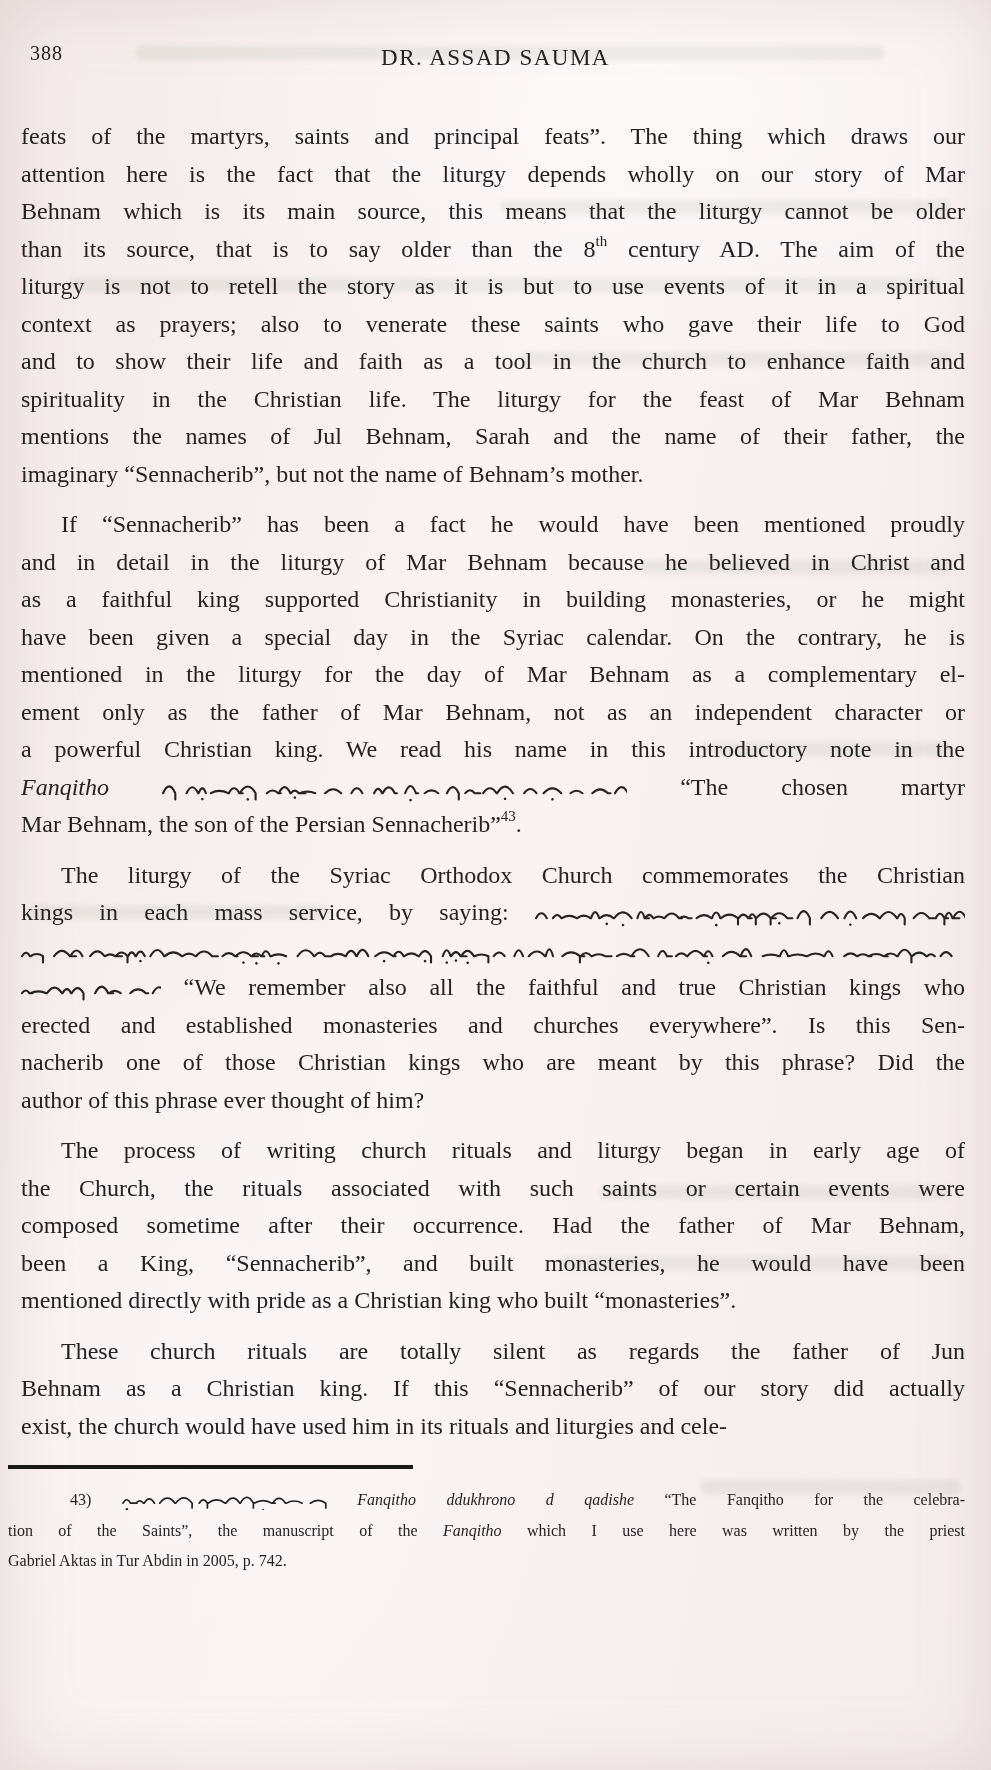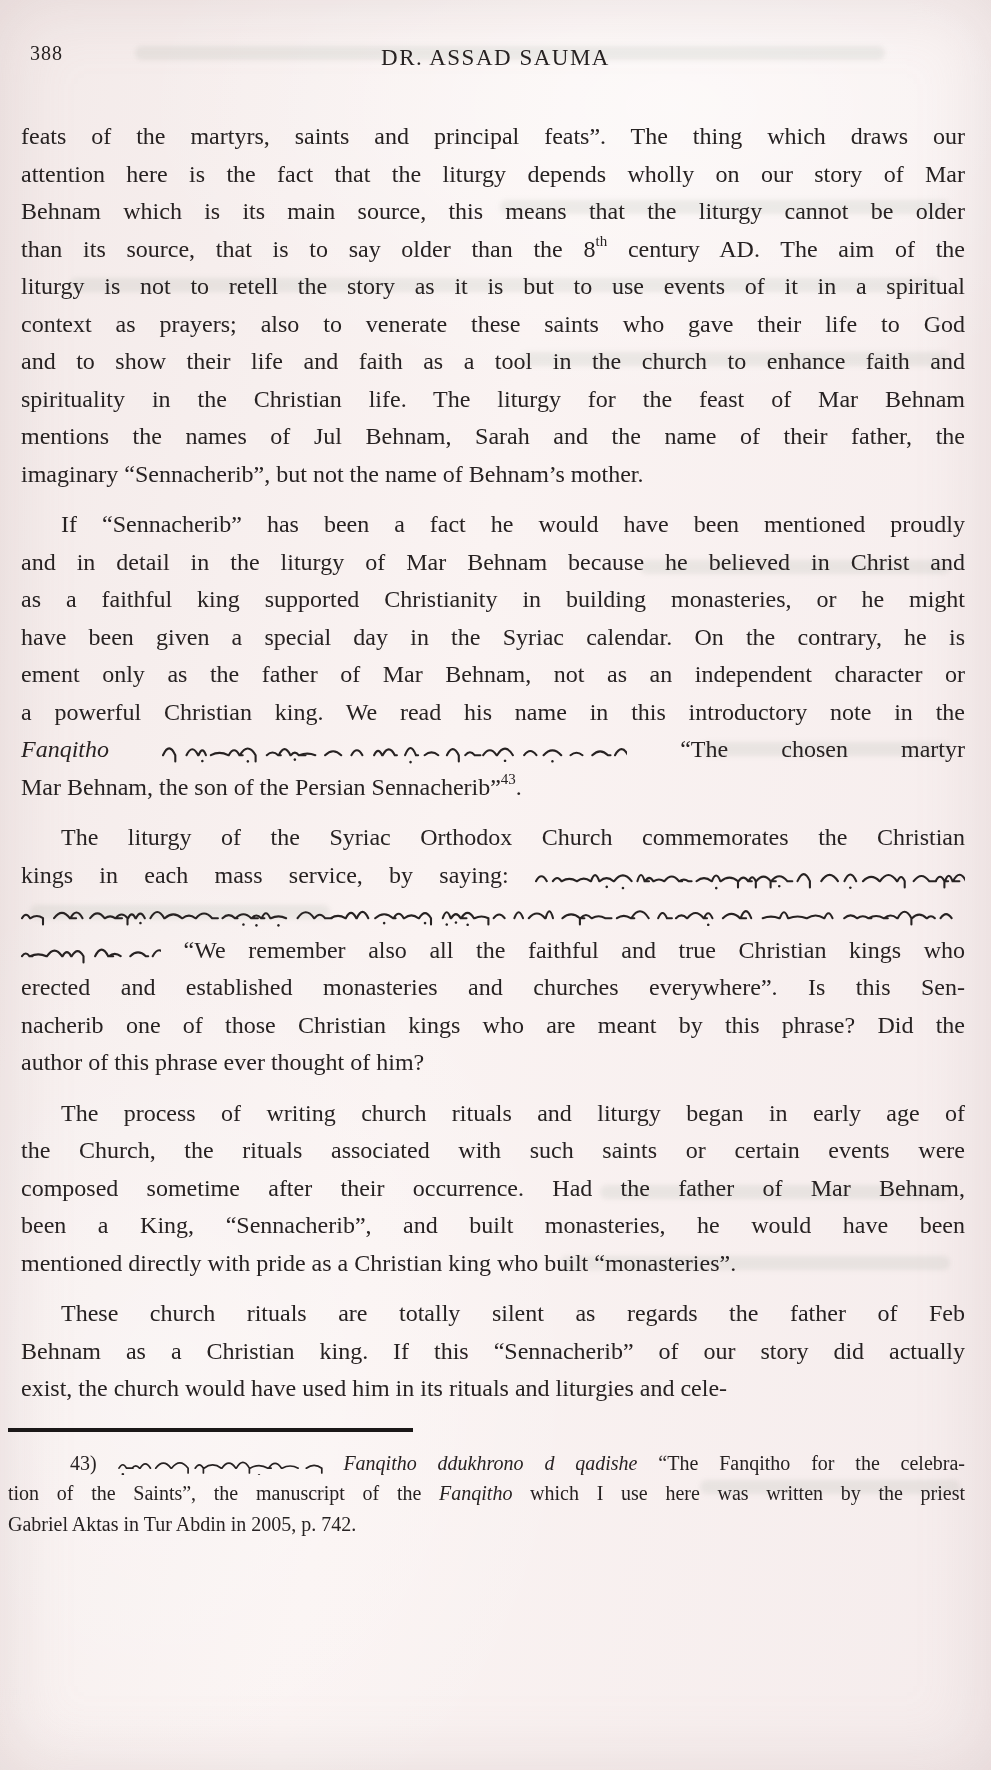--- a/index.html
+++ b/index.html
@@ -24,21 +24,21 @@
   .bodytext{position:absolute;top:110px;left:21px;width:944px;font-size:24px;}
   .para{margin:8px 0 13px 0;}
   .line{display:block;line-height:37.5px;text-align:justify;text-align-last:justify;}
   .line.last{text-align-last:left;}
   .line.first{padding-left:40px;}
   .it{font-style:italic;}
   sup{font-size:15px;line-height:0;position:relative;top:-2px;}
   .syr{display:inline-block;vertical-align:-7px;}
   .syr svg{display:block;}
   .fnrule{width:405px;height:4px;background:#1b1818;margin:20px 0 12px -13px;}
-  .footnote{margin-left:-13px;width:957px;font-size:20px;margin-top:16px;}
+  .footnote{margin-left:-13px;width:957px;font-size:16px;margin-top:16px;}
   .footnote .line{line-height:30.5px;}
   .footnote .line.first{padding-left:62px;}
   .footnote .syr{vertical-align:-5px;}
 </style>
 </head>
 <body>
 
 <div class="page">
 
   <div class="ghost" style="top:46px;left:135px;width:750px;"></div>
@@ -69,20 +69,21 @@
           <span class="line"><span>and to show their life and faith as a tool in the church to enhance faith and</span></span>
           <span class="line"><span>spirituality in the Christian life. The liturgy for the feast of Mar Behnam</span></span>
           <span class="line"><span>mentions the names of Jul Behnam, Sarah and the name of their father, the</span></span>
           <span class="line last"><span>imaginary “Sennacherib”, but not the name of Behnam’s mother.</span></span>
         </p>
         <p class="para">
           <span class="line first"><span>If “Sennacherib” has been a fact he would have been mentioned proudly</span></span>
           <span class="line"><span>and in detail in the liturgy of Mar Behnam because he believed in Christ and</span></span>
           <span class="line"><span>as a faithful king supported Christianity in building monasteries, or he might</span></span>
           <span class="line"><span>have been given a special day in the Syriac calendar. On the contrary, he is</span></span>
+          <span class="line"><span>mentioned in the liturgy for the day of Mar Behnam as a complementary el-</span></span>
           <span class="line"><span>ement only as the father of Mar Behnam, not as an independent character or</span></span>
           <span class="line"><span>a powerful Christian king. We read his name in this introductory note in the</span></span>
           <span class="line"><span class="it">Fanqitho </span><span class="syr" title="ܣܗܕܐ ܓܒܝܐ ܡܪܝ ܒܗܢܡ ܒܪܗ ܕܣܢܚܪܝܒ ܦܪܣܝܐ"><svg width="465" height="26" viewBox="0 0 465 26">
                 <path d="M1.0 17.2 q6.2 -13.7 12.3 0 M13.3 17.2 l0 6.2 M24.5 17.2 q5.8 -12.0 11.6 0 M36.7 17.2 q3.6 -9.6 7.2 0 M48.9 17.2 q8.6 -4.7 17.2 0 M66.8 17.2 q5.3 -9.8 10.6 0 l3.3 0 M77.9 17.2 q7.8 -13.4 15.7 0 M93.6 17.2 l0 6.2 M104.8 17.2 q5.7 -5.4 11.4 0 l2.6 0 M116.8 17.2 q5.8 -12.2 11.6 0 M129.0 17.2 q3.8 -5.1 7.7 0 l6.8 0 M137.3 17.2 q8.0 -3.1 16.0 0 M163.1 17.2 q8.0 -7.9 16.1 0 M189.4 17.2 q5.5 -9.9 11.0 0 M212.1 17.2 q4.0 -8.6 8.0 0 M220.7 17.2 q6.1 -11.6 12.1 0 l2.1 0 M243.1 17.2 q5.4 -14.4 10.8 0 l2.2 0 M262.6 17.2 q6.9 -5.5 13.7 0 M284.9 17.2 q5.9 -12.1 11.8 0 M296.8 17.2 l0 6.2 M303.3 17.2 q4.7 -5.8 9.3 0 l5.8 0 M321.2 17.2 q6.7 -9.9 13.3 0 M335.1 17.2 q7.9 -13.1 15.8 0 M362.2 17.2 q6.1 -8.3 12.2 0 M381.6 17.2 q8.8 -9.6 17.6 0 M408.5 17.2 q6.0 -4.9 12.0 0 M430.3 17.2 q7.8 -7.8 15.7 0 l2.5 0 M453.0 17.2 q6.5 -12.2 13.1 0 M466.1 17.2 l0 6.2 " fill="none" stroke="#272222" stroke-width="2.1" stroke-linecap="round"></path>
                 <path d="M40.3 21.7 a1.3 1.3 0 1 0 0.1 0 M85.8 22.1 a1.3 1.3 0 1 0 0.1 0 M132.8 20.3 a1.3 1.3 0 1 0 0.1 0 M248.5 22.8 a1.3 1.3 0 1 0 0.1 0 M343.0 21.5 a1.3 1.3 0 1 0 0.1 0 M390.4 22.0 a1.3 1.3 0 1 0 0.1 0 " fill="#272222"></path>
               </svg></span><span> “The chosen martyr</span></span>
           <span class="line last"><span>Mar Behnam, the son of the Persian Sennacherib”</span><sup>43</sup><span>.</span></span>
         </p>
         <p class="para">
           <span class="line first"><span>The liturgy of the Syriac Orthodox Church commemorates the Christian</span></span>
@@ -102,21 +103,21 @@
           <span class="line last"><span>author of this phrase ever thought of him?</span></span>
         </p>
         <p class="para">
           <span class="line first"><span>The process of writing church rituals and liturgy began in early age of</span></span>
           <span class="line"><span>the Church, the rituals associated with such saints or certain events were</span></span>
           <span class="line"><span>composed sometime after their occurrence. Had the father of Mar Behnam,</span></span>
           <span class="line"><span>been a King, “Sennacherib”, and built monasteries, he would have been</span></span>
           <span class="line last"><span>mentioned directly with pride as a Christian king who built “monasteries”.</span></span>
         </p>
         <p class="para">
-          <span class="line first"><span>These church rituals are totally silent as regards the father of Feb</span></span>
+          <span class="line first"><span>These church rituals are totally silent as regards the father of Jun</span></span>
           <span class="line"><span>Behnam as a Christian king. If this “Sennacherib” of our story did actually</span></span>
           <span class="line last"><span>exist, the church would have used him in its rituals and liturgies and cele-</span></span>
         </p>
       </div>
     <div class="fnrule"></div>
     <div class="footnote" id="footnote-root">
         <span class="line first"><span>43) </span><span class="syr" title="ܦܢܩܝܬܐ ܕܕܘܟܪܢܐ ܕܩܕܝܫ̈ܐ"><svg width="205" height="20" viewBox="0 0 205 20">
               <path d="M1.0 13.2 q3.8 -6.9 7.5 0 l6.4 0 M14.0 13.2 q3.8 -4.6 7.5 0 M22.1 13.2 q5.2 -8.8 10.4 0 M37.7 13.2 q7.7 -10.1 15.3 0 M53.6 13.2 q8.3 -10.6 16.5 0 M70.1 13.2 l0 4.8 M77.2 13.2 q4.1 -6.8 8.3 0 M85.4 13.2 l0 4.8 M86.0 13.2 q8.6 -6.5 17.3 0 M103.9 13.2 q7.0 -10.2 13.9 0 M118.4 13.2 q6.5 -11.8 13.0 0 M131.4 13.2 l0 4.8 M132.0 13.2 q9.0 -5.3 18.0 0 l3.1 0 M150.6 13.2 q6.5 -9.7 12.9 0 M164.1 13.2 q8.0 -4.4 16.1 0 M188.3 13.2 q7.8 -5.6 15.5 0 M203.8 13.2 l0 4.8 " fill="none" stroke="#272222" stroke-width="1.7" stroke-linecap="round"></path>
               <path d="M4.8 17.9 a1.3 1.3 0 1 0 0.1 0 M141.0 19.1 a1.3 1.3 0 1 0 0.1 0 " fill="#272222"></path>
             </svg></span><span> </span><span class="it">Fanqitho ddukhrono d qadishe</span><span> “The Fanqitho for the celebra-</span></span>

